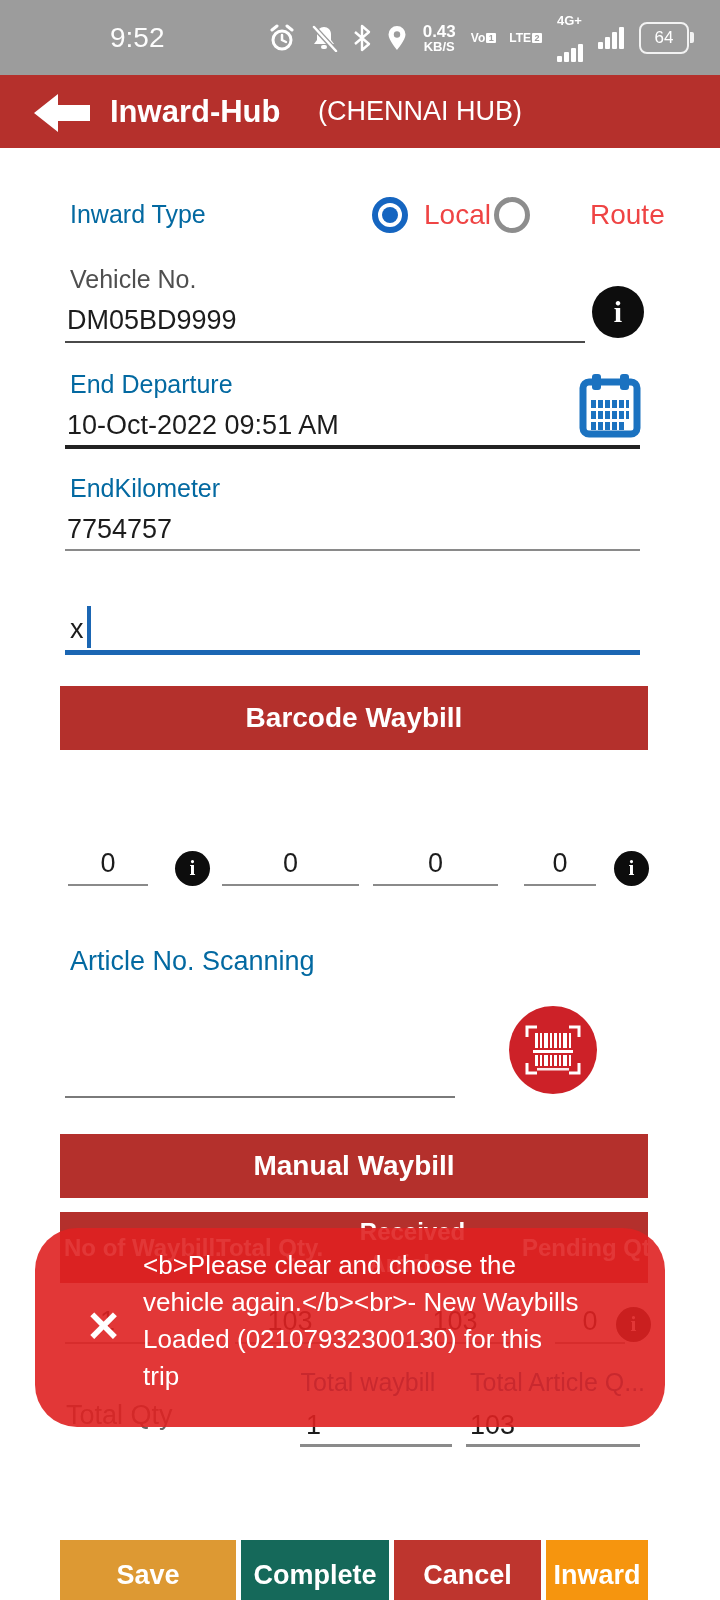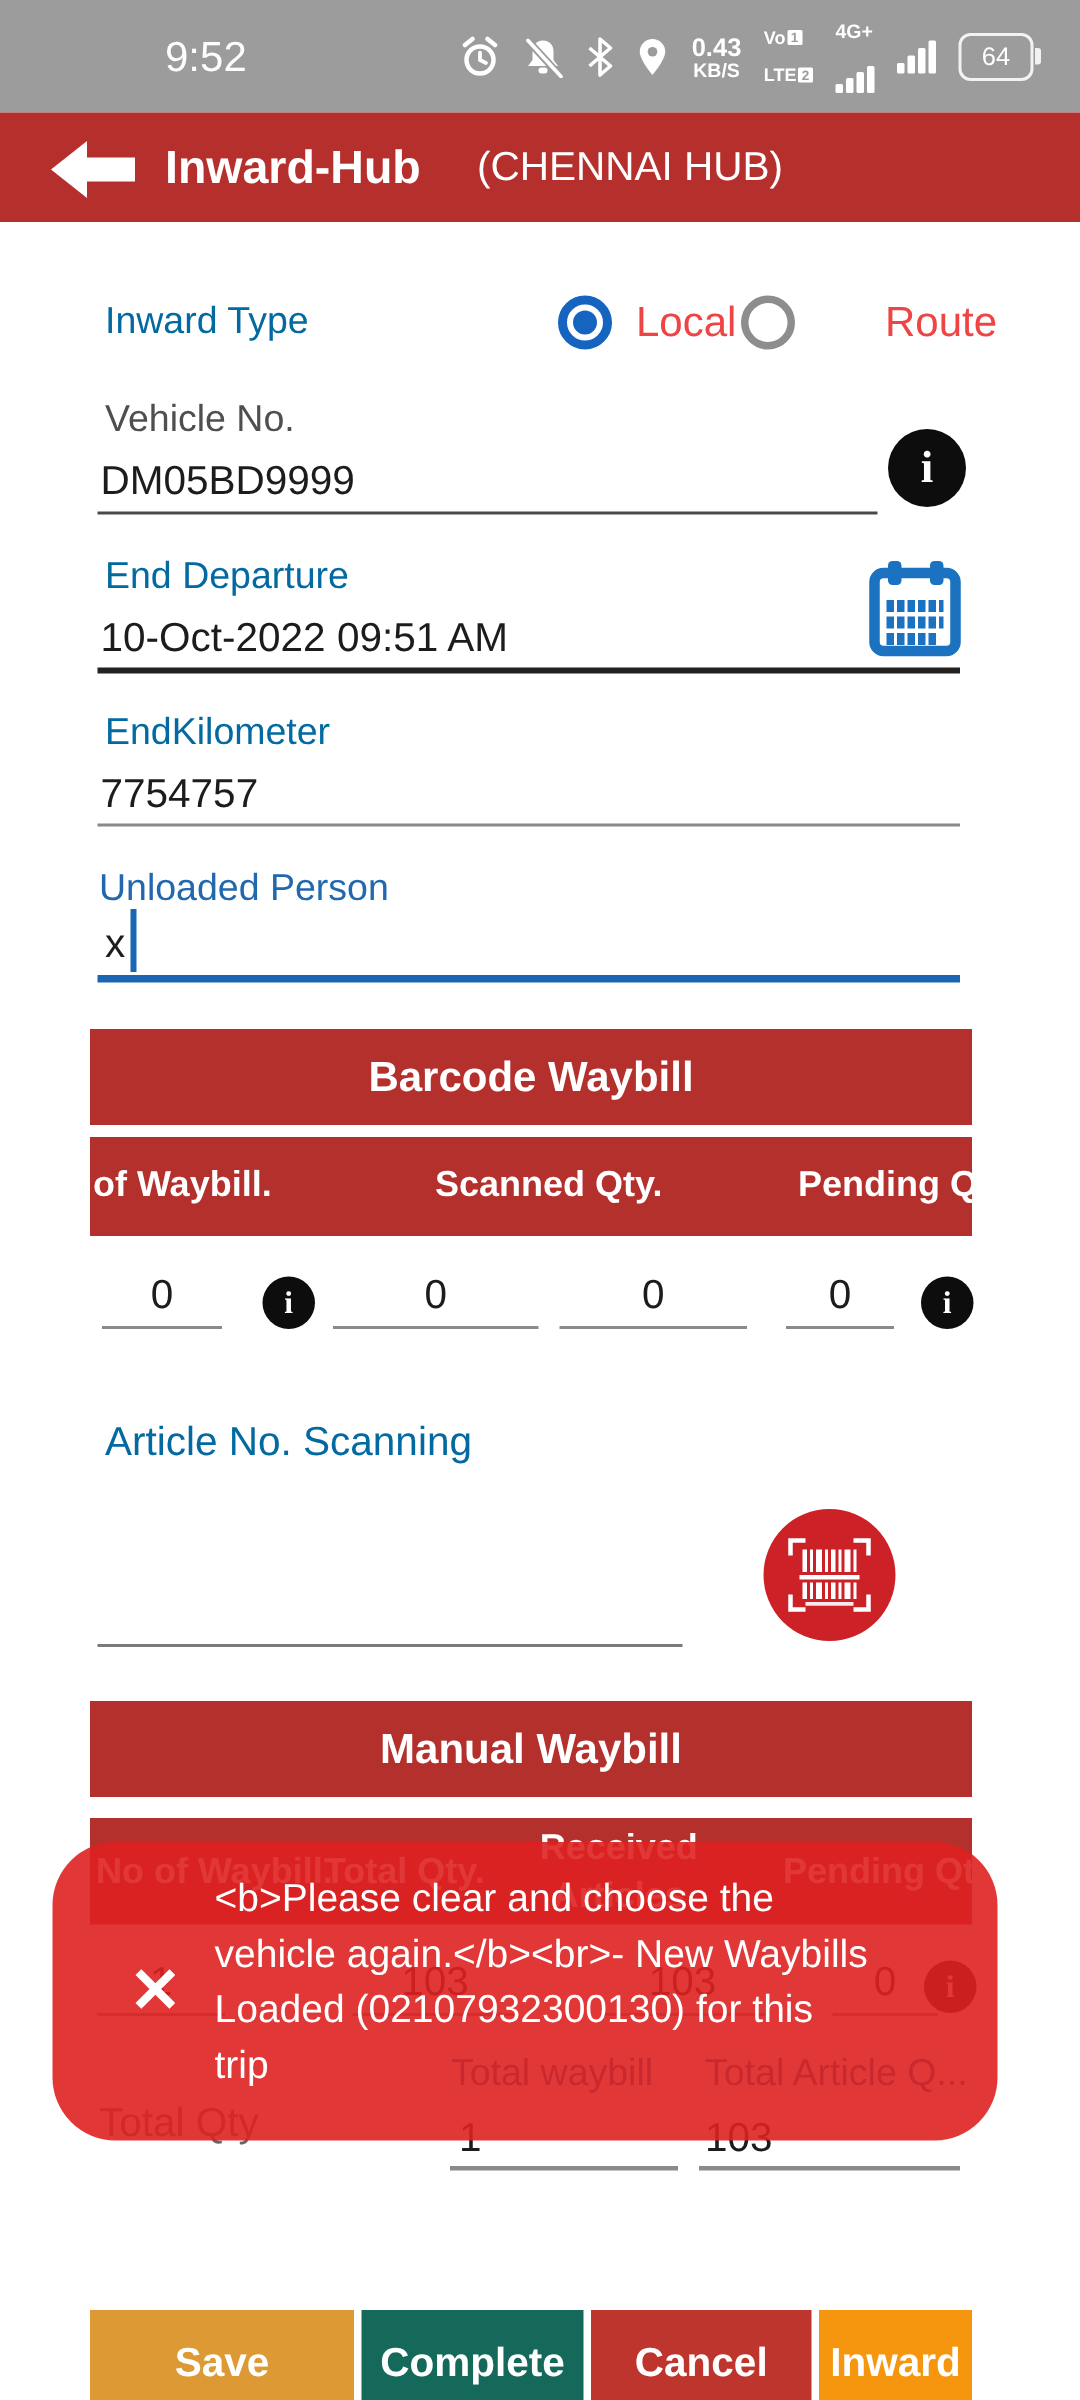--- a/index.html
+++ b/index.html
@@ -6,21 +6,21 @@
   .screen{position:relative;width:720px;height:1600px;background:#ffffff;overflow:hidden;
           font-family:"Liberation Sans",sans-serif;margin:0 auto;}
   .abs{position:absolute;}
 
   
   .status-bar{left:0;top:0;width:720px;height:75px;background:#9c9c9c;color:#fff;}
   .sb-time{left:110px;top:22px;font-size:28px;color:#fdfdfd;}
   .sb-icons{right:26px;top:0;height:75px;display:flex;align-items:center;gap:15px;}
   .sb-rate{display:flex;flex-direction:column;align-items:center;line-height:1;color:#fff;font-weight:bold;}
   .sb-rate .t{font-size:17px;} .sb-rate .b{font-size:13px;}
-  .volte{display:flex;flex-direction:column;line-height:1;gap:13px;font-weight:bold;color:#fff;}
+  .volte{display:flex;flex-direction:row;line-height:1;gap:13px;font-weight:bold;color:#fff;}
   .volte .row{display:flex;align-items:center;gap:1px;font-size:12px;}
   .volte .badge{display:inline-block;background:#fff;color:#9c9c9c;font-size:9px;line-height:10px;
                 width:10px;height:10px;text-align:center;border-radius:1px;}
   .sig{display:flex;flex-direction:column;align-items:flex-start;gap:17px;}
   .sig .lbl{font-size:13px;font-weight:bold;color:#fff;line-height:1;}
   .bars{display:flex;align-items:flex-end;gap:2px;}
   .bars i{display:block;width:5px;background:#fff;border-radius:1px;}
   .battery{display:flex;align-items:center;}
   .batt-body{width:46px;height:28px;border:2px solid #f2f2f2;border-radius:8px;color:#fff;
              font-size:17px;display:flex;align-items:center;justify-content:center;}
@@ -181,31 +181,25 @@
         <rect x="41" y="50" width="5" height="8"></rect>
     </g>
   </svg>
   <div class="abs value" style="left:67px;top:410px;">10-Oct-2022 09:51 AM</div>
   <div class="abs" style="left:65px;top:445px;width:575px;height:4px;background:#222;"></div>
 
   <div class="abs lbl-gray" style="left:70px;top:474px;">EndKilometer</div>
   <div class="abs value" style="left:67px;top:514px;">7754757</div>
   <div class="abs uline" style="left:65px;top:549px;width:575px;"></div>
 
-  <div class="abs lbl-blue" style="left:66px;top:578px;">Unloaded Person</div>
   <div class="abs value" style="left:70px;top:614px;">x</div>
   <div class="abs caret" style="left:87px;top:606px;height:42px;"></div>
   <div class="abs" style="left:65px;top:650px;width:575px;height:5px;background:#1b66b3;"></div>
 
   <div class="abs banner" style="left:60px;top:686px;">Barcode Waybill</div>
-  <div class="abs band" style="left:60px;top:758px;height:66px;">
-    <span class="h" style="left:2px;top:18px;">of Waybill.</span>
-    <span class="h" style="left:230px;top:18px;">Scanned Qty.</span>
-    <span class="h" style="right:-4px;top:18px;">Pending Q</span>
-  </div>
   <div class="abs cell-val" style="left:68px;top:848px;width:80px;">0</div>
   <div class="abs uline" style="left:68px;top:884px;width:80px;"></div>
   <div class="abs info small" style="left:175px;top:851px;">i</div>
   <div class="abs cell-val" style="left:222px;top:848px;width:137px;">0</div>
   <div class="abs uline" style="left:222px;top:884px;width:137px;"></div>
   <div class="abs cell-val" style="left:373px;top:848px;width:125px;">0</div>
   <div class="abs uline" style="left:373px;top:884px;width:125px;"></div>
   <div class="abs cell-val" style="left:524px;top:848px;width:72px;">0</div>
   <div class="abs uline" style="left:524px;top:884px;width:72px;"></div>
   <div class="abs info small" style="left:614px;top:851px;">i</div>

